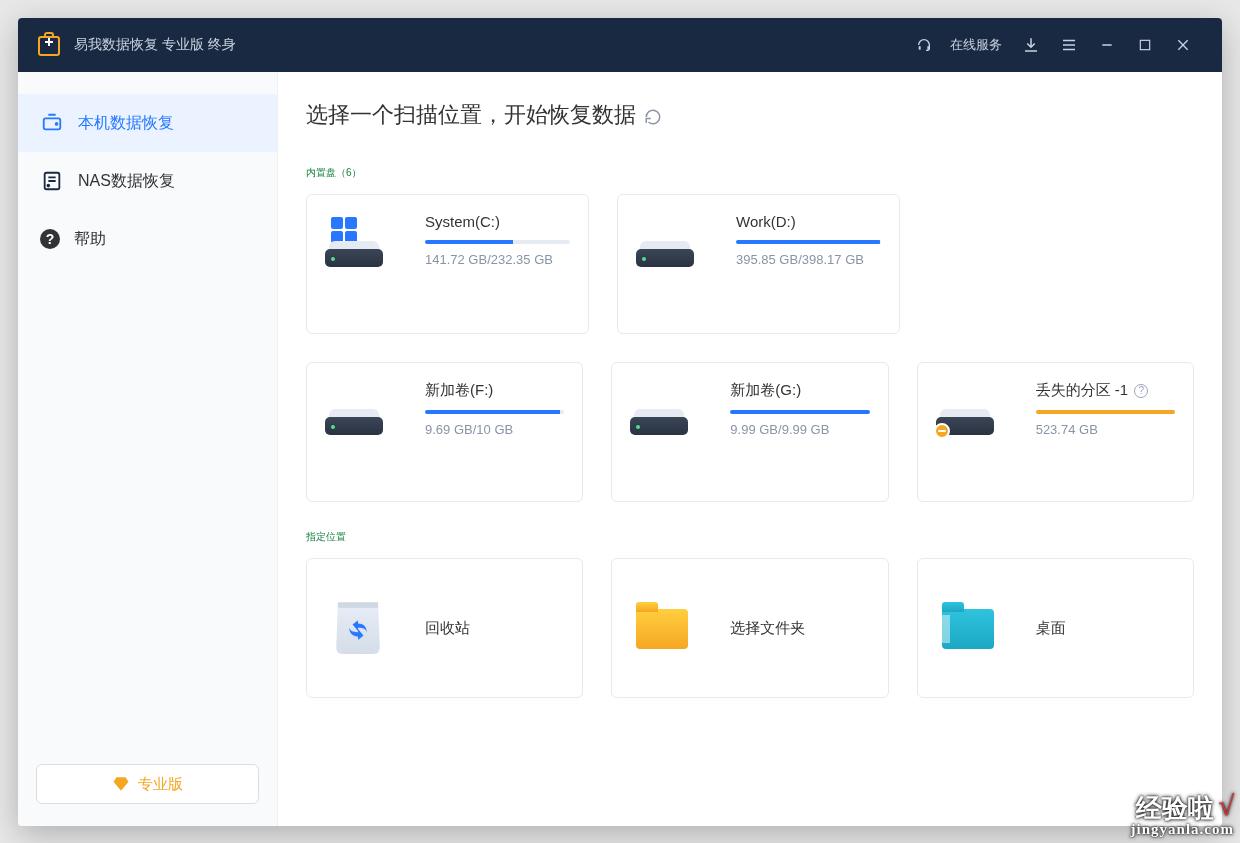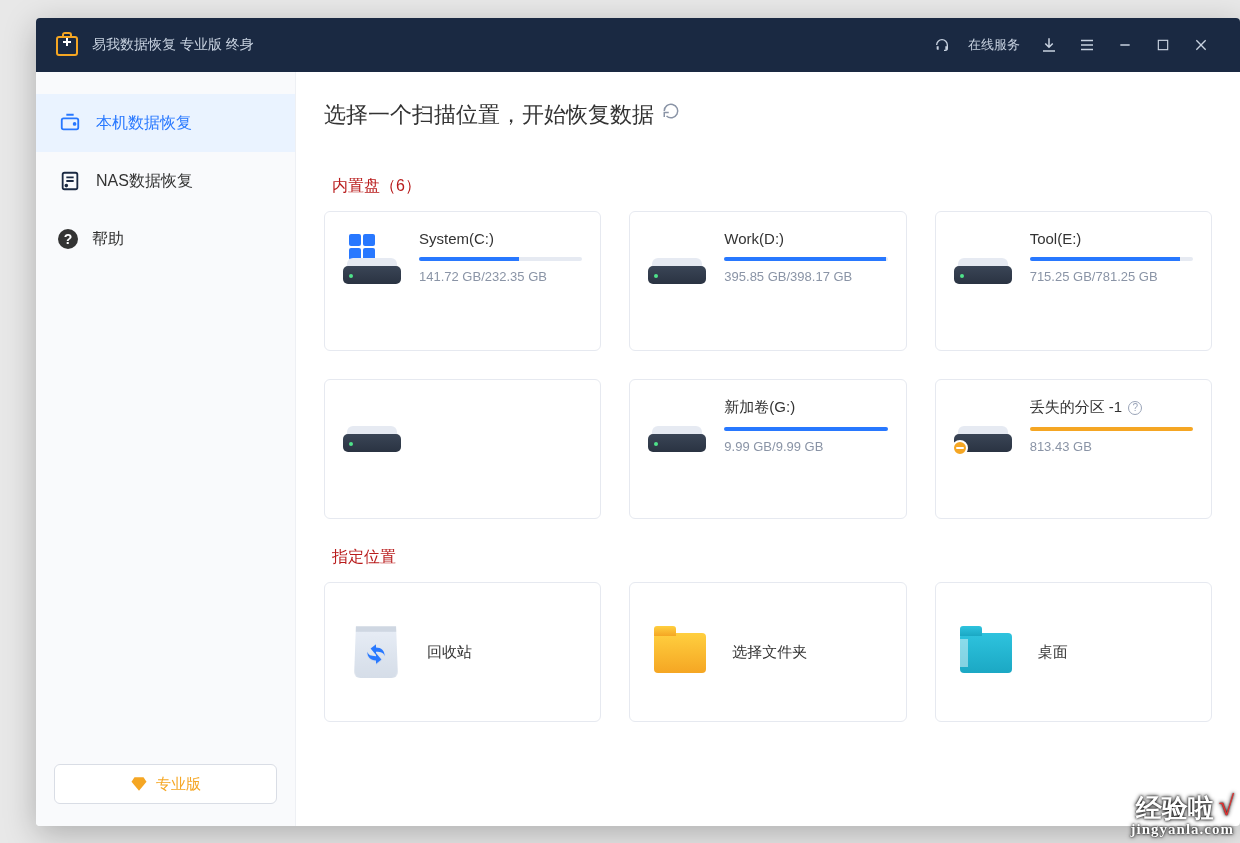--- a/index.html
+++ b/index.html
@@ -6,21 +6,21 @@
   body {
     font-family: "Microsoft YaHei", "PingFang SC", -apple-system, sans-serif;
     background: #e8e8e8;
     width: 1240px;
     height: 843px;
     overflow: hidden;
     position: relative;
   }
   .window {
     position: absolute;
-    top: 18px; left: 36px;
+    top: 18px; left: 18px;
     width: 1204px; height: 808px;
     background: #fff;
     border-radius: 4px;
     box-shadow: 0 8px 32px rgba(0,0,0,0.25);
     overflow: hidden;
     display: flex;
     flex-direction: column;
   }
   
   .titlebar {
@@ -116,28 +116,28 @@
 
   
   .main {
     flex:1;
     padding: 28px 28px 20px 28px;
     overflow: auto;
   }
   .main-title {
     font-size: 22px;
     color: #333;
-    display:flex; gap:8px;
-    margin-bottom: 46px;
+    display:flex; align-items:center; gap:8px;
+    margin-bottom: 36px;
   }
   .refresh-icon {
     width: 18px; height: 18px; color:#8a94a6; cursor:pointer;
   }
   .section-label {
-    font-size: 16px; color:#b91c1c; margin-bottom: 14px; margin-left: 8px;
+    font-size: 10px; color:#15803d; margin-bottom: 14px;
   }
   .card-row {
     display: flex;
     gap: 28px;
     margin-bottom: 28px;
   }
   .card {
     width: 283px; height: 140px;
     border: 1px solid #e6e9f0;
     border-radius: 6px;
@@ -169,21 +169,21 @@
   }
   .drive-icon .tiles div { background:#2878ff; border-radius:2px; }
   .drive-icon .warn {
     position:absolute; bottom:2px; left:-2px; width:16px; height:16px;
     background:#f5a623; border:2px solid #fff; border-radius:50%;
     display:flex; align-items:center; justify-content:center;
   }
   .drive-icon .warn::after {
     content:""; width:8px; height:2px; background:#fff; border-radius:1px;
   }
-  .card-body { flex:1; min-width:0; }
+  .card-body { flex:1; min-width:0;margin-left:24px; }
   .card-title {
     font-size: 15px; color:#333; margin-top:2px; margin-bottom:10px;
     display:flex; align-items:center; gap:6px;
   }
   .info-icon {
     width:14px; height:14px; border:1px solid #9aa4b8; border-radius:50%;
     color:#9aa4b8; font-size:10px; display:inline-flex; align-items:center; justify-content:center;
   }
   .bar {
     height:4px; width:100%;
@@ -191,21 +191,21 @@
     margin-bottom:8px;
   }
   .bar .fill { height:100%; background:#2878ff; }
   .bar .fill.orange { background:#f5a623; }
   .card-sub { font-size:13px; color:#8a94a6; }
 
   
   .loc-card {
     width:283px; height:140px;
     border:1px solid #e6e9f0; border-radius:6px;
-    display:flex; align-items:center; padding:0 24px; gap:24px;
+    display:flex; align-items:center; padding:0 24px; gap:40px;
     cursor:pointer; background:#fff;
   }
   .loc-icon { width:54px; height:54px; position:relative; flex-shrink:0; }
   .recycle-bin {
     width:42px; height:52px; margin-left:6px; position:relative;
     background: linear-gradient(#e6ecf5,#d5dde8);
     border-radius: 0 0 6px 6px;
     transform: perspective(60px) rotateX(6deg);
     border-top: 6px solid #cfd7e2;
   }
@@ -369,45 +369,38 @@
           <div class="card-body">
             <div class="card-title">Work(D:)</div>
             <div class="bar">
                 <div class="fill" style="width:99%"></div>
               </div>
             <div class="card-sub">
               <span>395.85 GB</span>/<span>398.17 GB</span>
             </div>
           </div>
         </div>
-        <div class="card">
-          <div class="drive-icon">
-              <div class="top"></div>
-              <div class="base"></div>
-              <div class="led"></div>
-            </div>
-          <div class="card-body">
-            <div class="card-title">Tool(E:)</div>
-            <div class="bar">
-                <div class="fill" style="width:92%"></div>
-              </div>
-            <div class="card-sub">
-              <span>715.25 GB</span>/<span>781.25 GB</span>
-            </div>
-          </div>
-        </div>
       </div>
 
       <div class="card-row">
         <div class="card">
           <div class="drive-icon">
               <div class="top"></div>
               <div class="base"></div>
               <div class="led"></div>
             </div>
+          <div class="card-body">
+            <div class="card-title">新加卷(F:)</div>
+            <div class="bar">
+                <div class="fill" style="width:97%"></div>
+              </div>
+            <div class="card-sub">
+              <span>9.69 GB</span>/<span>10 GB</span>
+            </div>
+          </div>
         </div>
         <div class="card">
           <div class="drive-icon">
               <div class="top"></div>
               <div class="base"></div>
               <div class="led"></div>
             </div>
           <div class="card-body">
             <div class="card-title">新加卷(G:)</div>
             <div class="bar">
@@ -426,21 +419,21 @@
             <div class="warn"></div>
           </div>
           <div class="card-body">
             <div class="card-title">
               <span>丢失的分区 -1</span>
               <span class="info-icon">?</span>
             </div>
             <div class="bar">
                 <div class="fill orange" style="width:100%"></div>
               </div>
-            <div class="card-sub">813.43 GB</div>
+            <div class="card-sub">523.74 GB</div>
           </div>
         </div>
       </div>
 
       <div class="section-label">指定位置</div>
 
       <div class="card-row">
         <div class="loc-card">
           <div class="loc-icon">
             <div class="recycle-bin">

